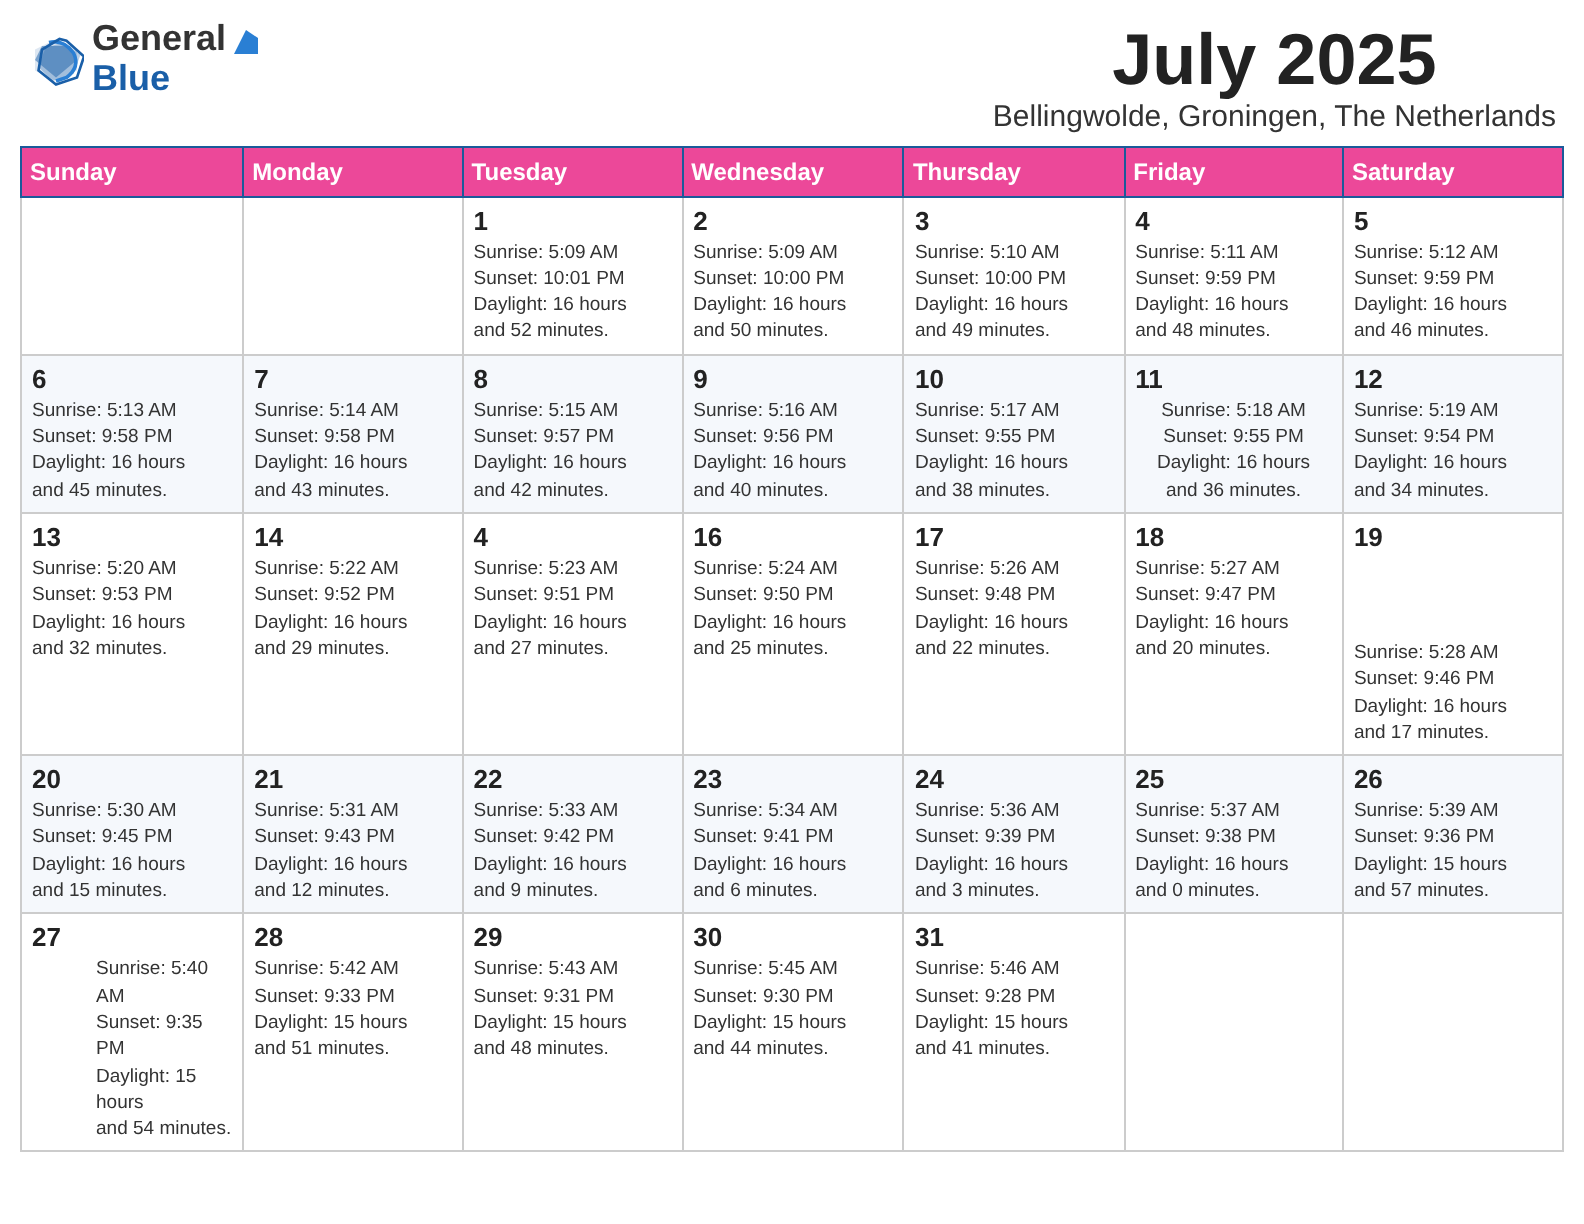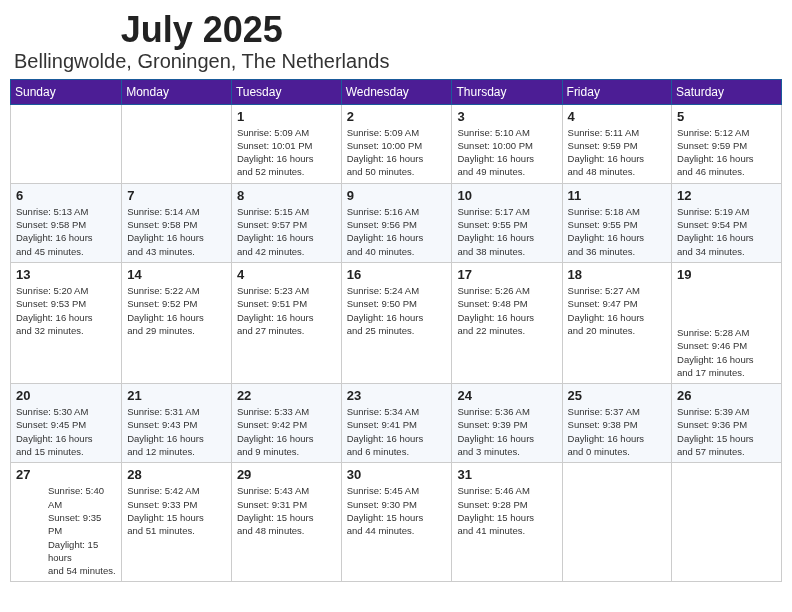--- a/index.html
+++ b/index.html
@@ -41,34 +41,34 @@
     .title-block {
       text-align: center;
     }
     .month-title {
       font-size: 36px;
       font-weight: bold;
       color: #222;
       line-height: 1.1;
     }
     .subtitle {
-      font-size: 20px;
+      font-size: 15px;
       color: #333;
       font-weight: normal;
     }
     .calendar {
       width: 100%;
       border-collapse: collapse;
       border: 1px solid #ccc;
     }
     .calendar th {
-      background: #4c1d95;
+      background: #ec4899;
       color: #fff;
       font-size: 12px;
-      font-weight: normal;
+      font-weight: bold;
       padding: 5px 4px;
       text-align: left;
       border: 1px solid #1a5a9a;
     }
     .calendar td {
       vertical-align: top;
       border: 1px solid #ccc;
       padding: 4px 5px;
       width: 113px;
       min-height: 80px;
@@ -94,20 +94,40 @@
       background: #f9f9f9;
     }
     .row-alt td {
       background: #eef2f8;
     }
   </style>
 </head>
 <body>
 
 <div class="header">
+  <div class="logo">
+    <svg class="logo-icon" viewBox="0 0 32 32">
+      <polygon points="16,4 28,10 28,22 16,28 4,22 4,10" fill="#1a5fa8" opacity="0.15"></polygon>
+      <polygon points="20,6 30,13 26,24 14,28 6,20 10,9" fill="#1a5fa8" opacity="0.3"></polygon>
+      <path d="M8,8 L24,8 L28,16 L16,26 L4,16 Z" fill="#1a5fa8" opacity="0.5"></path>
+      <path d="M12,6 Q20,4 26,12 Q30,20 22,26 L16,28" fill="none" stroke="#2a7fd4" stroke-width="2"></path>
+      <polygon points="22,5 32,14 28,26 16,30 6,22 8,10 18,4" fill="none" stroke="#1a5fa8" stroke-width="1.5"></polygon>
+    </svg>
+    <div>
+      <div style="display:flex; align-items:baseline; gap:0;">
+        <span class="logo-text-general">General</span>
+        <span>
+          <svg width="16" height="16" viewBox="0 0 16 16" style="margin: 0 2px; vertical-align:middle;">
+            <polygon points="8,2 14,6 14,14 2,14" fill="#2a7fd4"></polygon>
+          </svg>
+        </span>
+      </div>
+      <div class="logo-text-blue">Blue</div>
+    </div>
+  </div>
   <div class="title-block">
     <div class="month-title">July 2025</div>
     <div class="subtitle">Bellingwolde, Groningen, The Netherlands</div>
   </div>
 </div>
 
 <table class="calendar">
   <thead>
     <tr>
     <th>Sunday</th>
@@ -190,21 +210,21 @@
         </td>
         <td>
           <div class="day-number">10</div>
           <div class="day-info" style="white-space: pre-line;">Sunrise: 5:17 AM
 Sunset: 9:55 PM
 Daylight: 16 hours
 and 38 minutes.</div>
         </td>
         <td>
           <div class="day-number">11</div>
-          <div class="day-info" style="white-space: pre-line;">Sunrise: 5:18 AM
+          <div class="day-info" style="white-space: pre-line; text-align: center;">Sunrise: 5:18 AM
 Sunset: 9:55 PM
 Daylight: 16 hours
 and 36 minutes.</div>
         </td>
         <td>
           <div class="day-number">12</div>
           <div class="day-info" style="white-space: pre-line;">Sunrise: 5:19 AM
 Sunset: 9:54 PM
 Daylight: 16 hours
 and 34 minutes.</div>

